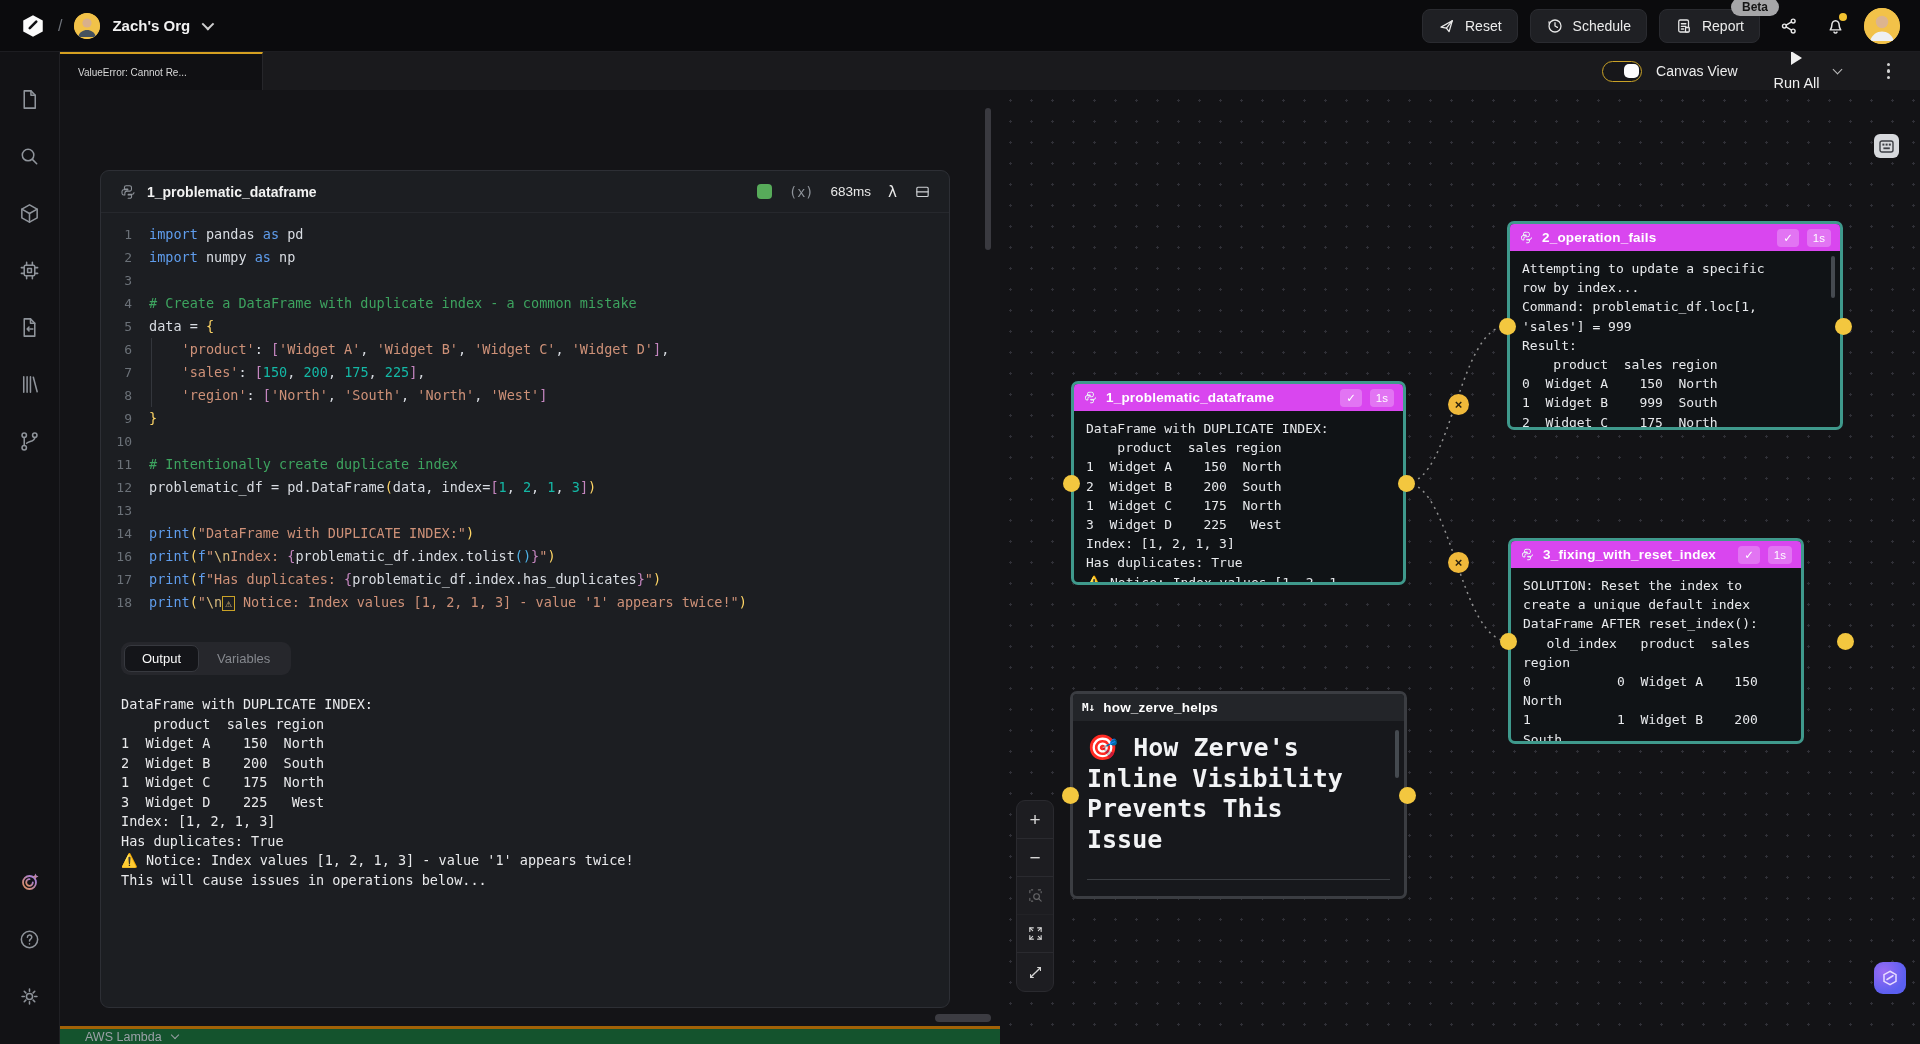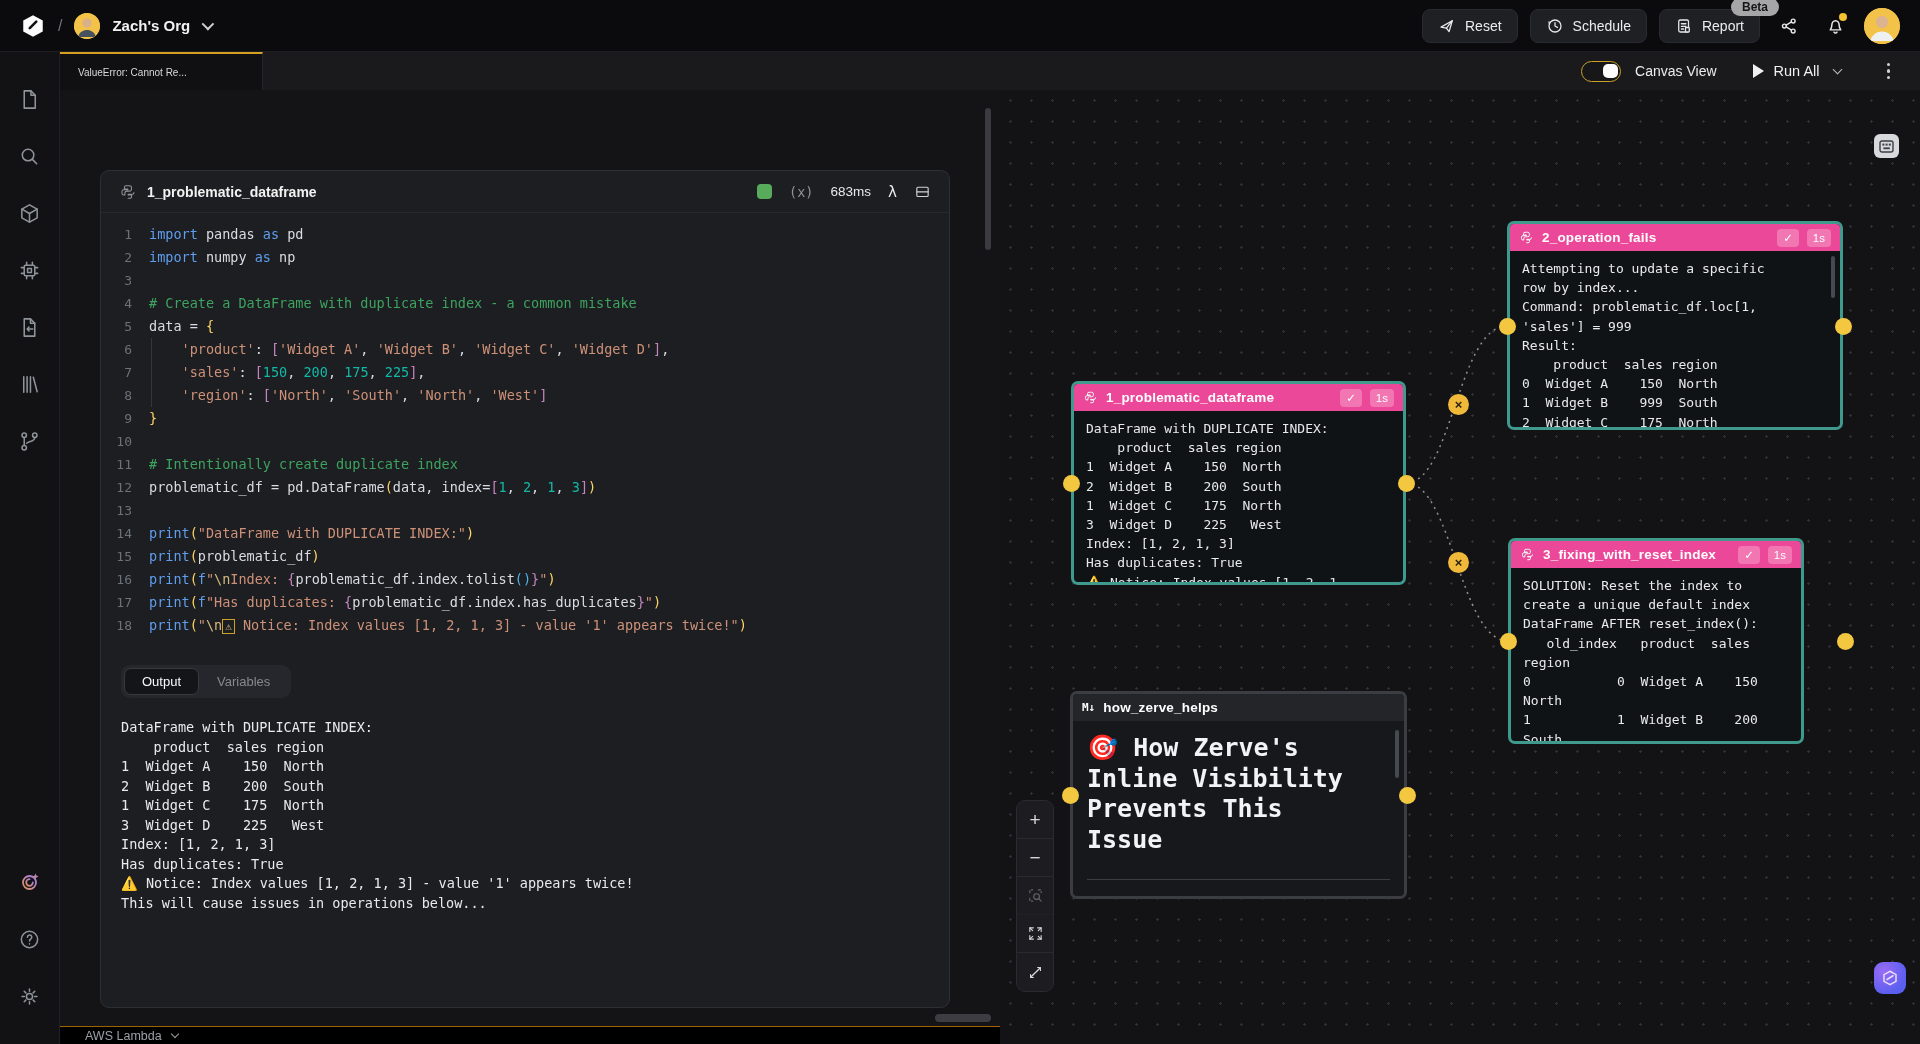--- a/index.html
+++ b/index.html
@@ -27,21 +27,21 @@
 
   
   .strip { position:absolute; left:60px; top:52px; width:1860px; height:38px; background:#1a1a1d; display:flex; align-items:stretch; z-index:20; }
   .doc-tab { width:203px; background:#101013; border-top:2px solid #d5a021; border-right:1px solid #26262a;
              display:flex; align-items:center; padding-left:18px; font-size:10px; color:#d8d8d8; cursor:pointer; }
   .strip-right { margin-left:auto; display:flex; align-items:center; gap:14px; padding-right:22px; }
   .toggle { width:40px; height:21px; border-radius:11px; border:1.5px solid #c9a227; background:#17171a;
             position:relative; cursor:pointer; }
   .toggle .knob { position:absolute; right:2px; top:2px; width:15px; height:14px; border-radius:5px; background:#fdfdfd; }
   .canvas-view-lbl { font-size:14px; color:#ececec; }
-  .runall { display:flex; align-items:center; gap:10px; cursor:pointer; }
+  .runall { display:flex; align-items:center; gap:10px; cursor:pointer;flex-direction:column; }
   .play { width:0; height:0; border-left:11px solid #f0f0f0; border-top:7px solid transparent; border-bottom:7px solid transparent; }
   .runall-lbl { font-size:14.5px; color:#f0f0f0; }
   .chev-sm { width:7px; height:7px; border-right:1.8px solid #bdbdbd; border-bottom:1.8px solid #bdbdbd; transform:rotate(45deg); margin-top:-3px; }
   .kebab { display:flex; flex-direction:column; gap:3px; padding:4px 8px; cursor:pointer; }
   .kebab i { width:3.5px; height:3.5px; border-radius:50%; background:#d2d2d2; }
 
   
   .sidebar { position:absolute; left:0; top:52px; width:60px; height:992px; background:#121215;
              border-right:1px solid #202024; display:flex; flex-direction:column; align-items:center;
              padding:24px 0 14px; z-index:25; }
@@ -80,32 +80,32 @@
   .tk-wb  { color:#e5c07b; border:1px solid #c9a227; padding:0 2px; font-size:11px; }
 
   .out-tabs-row { margin:16px 0 0 20px; }
   .out-tabs { display:inline-flex; background:#26272c; border-radius:9px; padding:3px; }
   .out-tab { padding:6px 18px; border-radius:7px; font-size:13px; color:#85888e; cursor:pointer; }
   .out-tab.active { background:#141519; color:#fafafa; border:1px solid #37393f; padding:5px 17px; }
   .output-pre { margin:20px 20px 0; font-family:"DejaVu Sans Mono", monospace; font-size:13.5px;
                 line-height:19.5px; color:#e9eaec; white-space:pre; }
   .editor-vscroll { position:absolute; left:925px; top:18px; width:6px; height:142px; border-radius:3px; background:#3a3a40; }
   .editor-hscroll { position:absolute; left:875px; top:924px; width:56px; height:8px; border-radius:4px; background:#3c3c42; }
-  .env-strip { position:absolute; left:0; bottom:0; width:940px; height:18px; background:#000000;
-               border-top:1px solid #a16207; display:flex; align-items:center; padding-left:25px; gap:10px; }
+  .env-strip { position:absolute; left:0; bottom:0; width:940px; height:18px; background:#14532d;
+               border-top:3px solid #a16207; display:flex; align-items:center; padding-left:25px; gap:10px; }
   .env-lbl { font-size:12.5px; color:#9aa0a6; }
   .chev-xs { width:6px; height:6px; border-right:1.6px solid #9aa0a6; border-bottom:1.6px solid #9aa0a6; transform:rotate(45deg); margin-top:-3px; }
 
   
   .canvas-pane { position:absolute; left:1000px; top:90px; width:920px; height:954px; background:#131316;
                  background-image:radial-gradient(circle, #303037 1.1px, transparent 1.4px); background-size:21px 21px; }
   .wires { position:absolute; inset:0; pointer-events:none; }
 
   .node { position:absolute; border:3px solid #3f998c; border-radius:7px; background:#101316; overflow:hidden; cursor:grab; }
-  .node-hd { height:27px; background:#ec4899; display:flex; align-items:center; gap:8px; padding:0 9px; }
+  .node-hd { height:27px; background:#d946ef; display:flex; align-items:center; gap:8px; padding:0 9px; }
   .node-title { font-weight:700; font-size:13.5px; color:#fff; letter-spacing:.2px; flex:1 1 auto;
                 white-space:nowrap; overflow:hidden; }
   .hd-badge { background:rgba(255,255,255,.25); border-radius:4px; color:#fff; font-size:11.5px;
               display:flex; align-items:center; justify-content:center; padding:1px 6px; height:18px; }
   .node-body { padding:8px 12px; font-family:"DejaVu Sans Mono", monospace; font-size:13px; line-height:19.2px;
                color:#e8eaed; white-space:pre; }
   .node-line { height:19.2px; }
   .node-scroll { position:absolute; right:5px; width:4px; border-radius:2px; background:#454a50; }
 
   .node-md { border-color:#3b3d42; background:#17181c; }
@@ -336,21 +336,20 @@
           <div class="code-line"><span class="ln">5</span><span class="code-text"><span class="tk-pl">data = </span><span class="tk-b1">{</span></span></div>
           <div class="code-line has-guide"><span class="ln">6</span><span class="code-text"><span class="tk-pl">    </span><span class="tk-str">'product'</span><span class="tk-pl">: </span><span class="tk-b2">[</span><span class="tk-str">'Widget A'</span><span class="tk-pl">, </span><span class="tk-str">'Widget B'</span><span class="tk-pl">, </span><span class="tk-str">'Widget C'</span><span class="tk-pl">, </span><span class="tk-str">'Widget D'</span><span class="tk-b2">]</span><span class="tk-pl">,</span></span></div>
           <div class="code-line has-guide"><span class="ln">7</span><span class="code-text"><span class="tk-pl">    </span><span class="tk-str">'sales'</span><span class="tk-pl">: </span><span class="tk-b2">[</span><span class="tk-num">150</span><span class="tk-pl">, </span><span class="tk-num">200</span><span class="tk-pl">, </span><span class="tk-num">175</span><span class="tk-pl">, </span><span class="tk-num">225</span><span class="tk-b2">]</span><span class="tk-pl">,</span></span></div>
           <div class="code-line has-guide"><span class="ln">8</span><span class="code-text"><span class="tk-pl">    </span><span class="tk-str">'region'</span><span class="tk-pl">: </span><span class="tk-b2">[</span><span class="tk-str">'North'</span><span class="tk-pl">, </span><span class="tk-str">'South'</span><span class="tk-pl">, </span><span class="tk-str">'North'</span><span class="tk-pl">, </span><span class="tk-str">'West'</span><span class="tk-b2">]</span></span></div>
           <div class="code-line"><span class="ln">9</span><span class="code-text"><span class="tk-b1">}</span></span></div>
           <div class="code-line"><span class="ln">10</span><span class="code-text"></span></div>
           <div class="code-line"><span class="ln">11</span><span class="code-text"><span class="tk-cm"># Intentionally create duplicate index</span></span></div>
           <div class="code-line"><span class="ln">12</span><span class="code-text"><span class="tk-pl">problematic_df = pd.DataFrame</span><span class="tk-b1">(</span><span class="tk-pl">data, index=</span><span class="tk-b2">[</span><span class="tk-num">1</span><span class="tk-pl">, </span><span class="tk-num">2</span><span class="tk-pl">, </span><span class="tk-num">1</span><span class="tk-pl">, </span><span class="tk-num">3</span><span class="tk-b2">]</span><span class="tk-b1">)</span></span></div>
           <div class="code-line"><span class="ln">13</span><span class="code-text"></span></div>
           <div class="code-line"><span class="ln">14</span><span class="code-text"><span class="tk-kw">print</span><span class="tk-b1">(</span><span class="tk-str">"DataFrame with DUPLICATE INDEX:"</span><span class="tk-b1">)</span></span></div>
-          <div class="code-line"><span class="ln">15</span><span class="code-text"><span class="tk-kw">print</span><span class="tk-b1">(</span><span class="tk-pl">problematic_df</span><span class="tk-b1">)</span></span></div>
           <div class="code-line"><span class="ln">16</span><span class="code-text"><span class="tk-kw">print</span><span class="tk-b1">(</span><span class="tk-kw">f</span><span class="tk-str">"</span><span class="tk-esc">\n</span><span class="tk-str">Index: </span><span class="tk-b2">{</span><span class="tk-pl">problematic_df.index.tolist</span><span class="tk-b3">()</span><span class="tk-b2">}</span><span class="tk-str">"</span><span class="tk-b1">)</span></span></div>
           <div class="code-line"><span class="ln">17</span><span class="code-text"><span class="tk-kw">print</span><span class="tk-b1">(</span><span class="tk-kw">f</span><span class="tk-str">"Has duplicates: </span><span class="tk-b2">{</span><span class="tk-pl">problematic_df.index.has_duplicates</span><span class="tk-b2">}</span><span class="tk-str">"</span><span class="tk-b1">)</span></span></div>
           <div class="code-line"><span class="ln">18</span><span class="code-text"><span class="tk-kw">print</span><span class="tk-b1">(</span><span class="tk-str">"</span><span class="tk-esc">\n</span><span class="tk-wb">⚠</span><span class="tk-str"> Notice: Index values [1, 2, 1, 3] - value '1' appears twice!"</span><span class="tk-b1">)</span></span></div>
         </div>
 
       <div class="out-tabs-row">
         <div class="out-tabs">
           <span class="out-tab active">Output</span>
           <span class="out-tab">Variables</span>
         </div>

